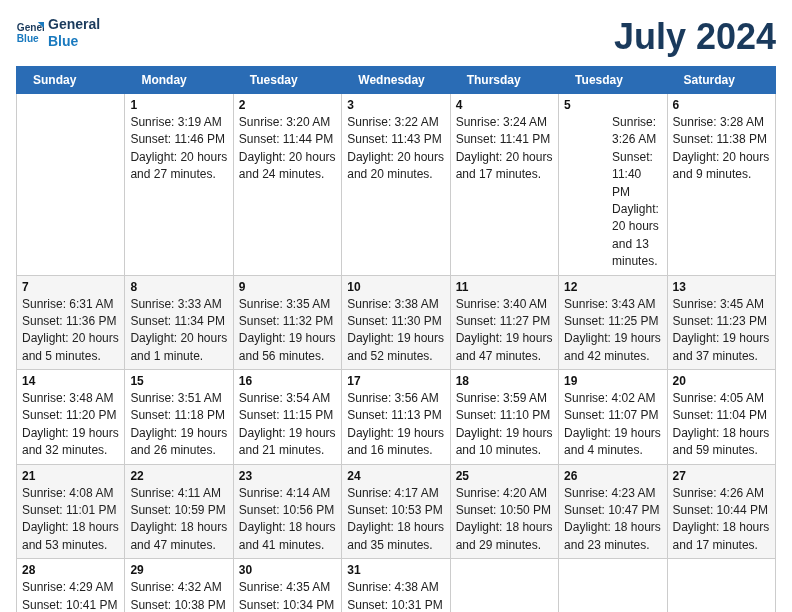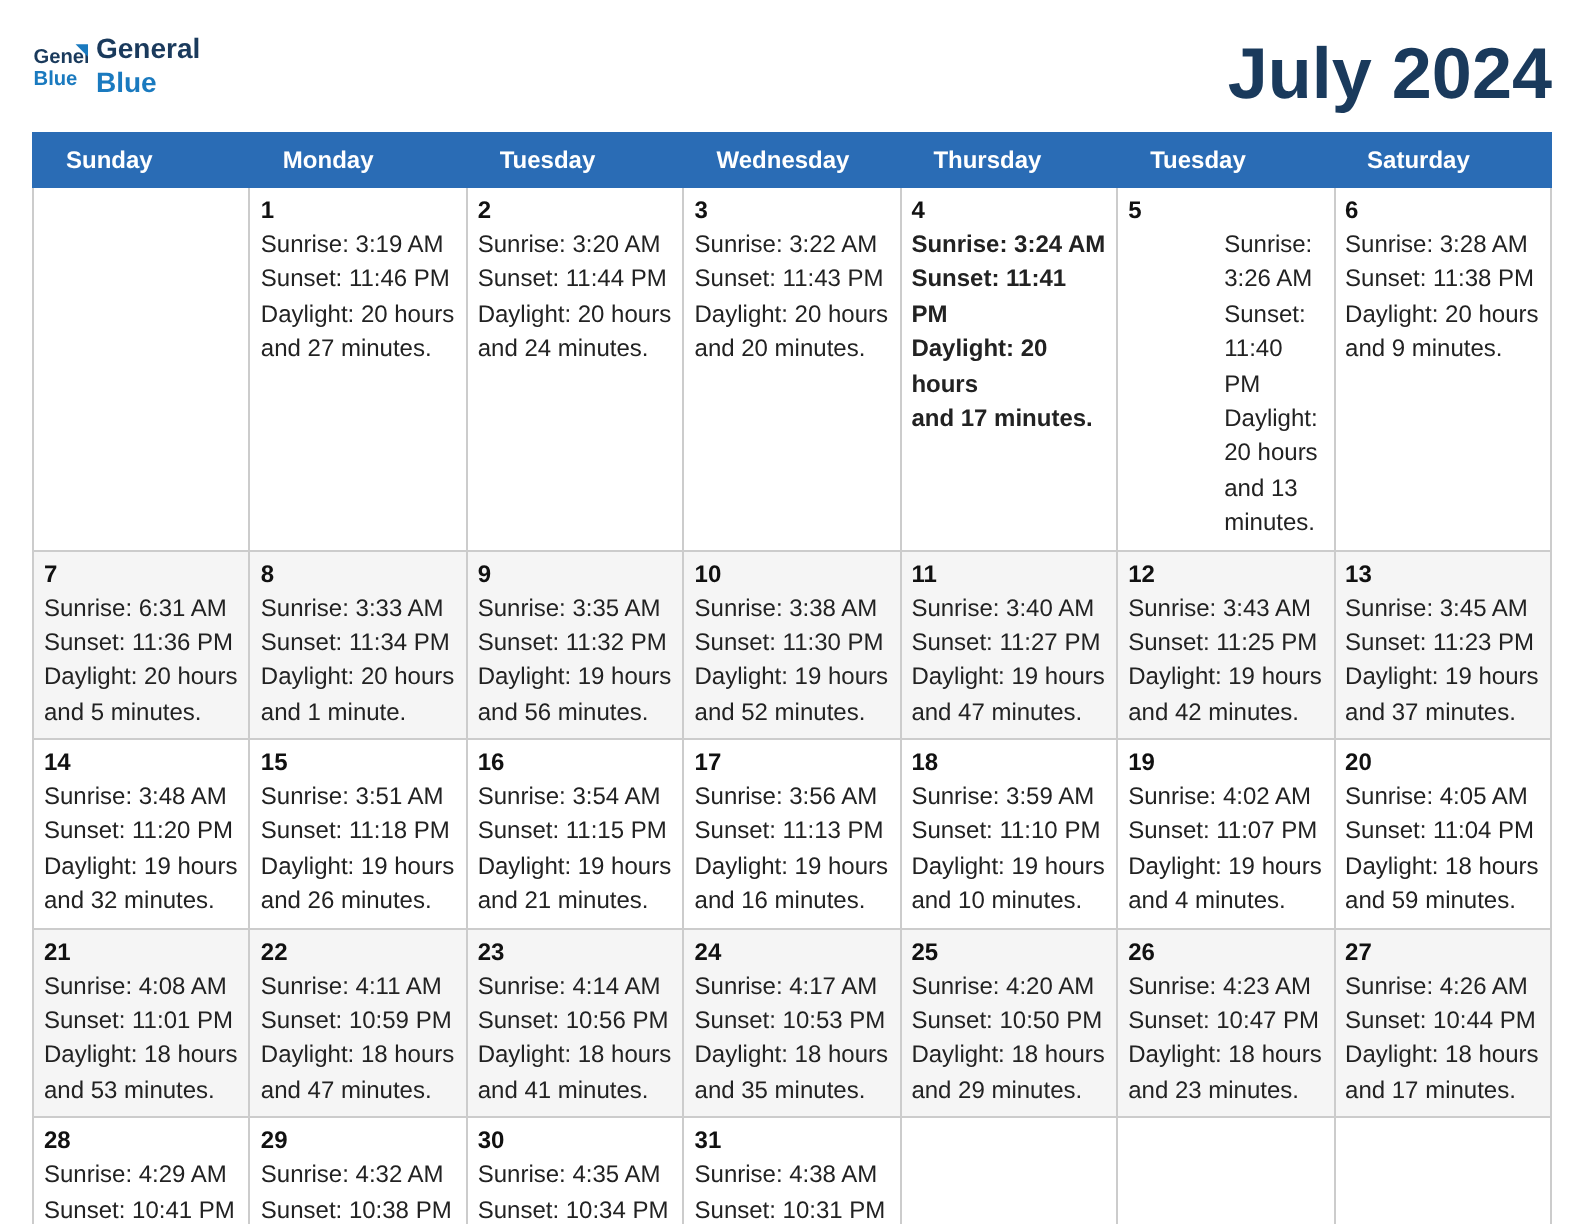--- a/index.html
+++ b/index.html
@@ -131,21 +131,21 @@
         </td>
         <td>
           <span class="day-number">3</span>
           <div class="day-info" style="white-space: pre-line;">Sunrise: 3:22 AM
 Sunset: 11:43 PM
 Daylight: 20 hours
 and 20 minutes.</div>
         </td>
         <td>
           <span class="day-number">4</span>
-          <div class="day-info" style="white-space: pre-line; font-weight: bold;">Sunrise: 3:24 AM
+          <div class="day-info" style="white-space: pre-line;">Sunrise: 3:24 AM
 Sunset: 11:41 PM
 Daylight: 20 hours
 and 17 minutes.</div>
         </td>
         <td>
           <span class="day-number">5</span>
           <div class="day-info" style="white-space: pre-line; margin-left: 48px;">Sunrise: 3:26 AM
 Sunset: 11:40 PM
 Daylight: 20 hours
 and 13 minutes.</div>

